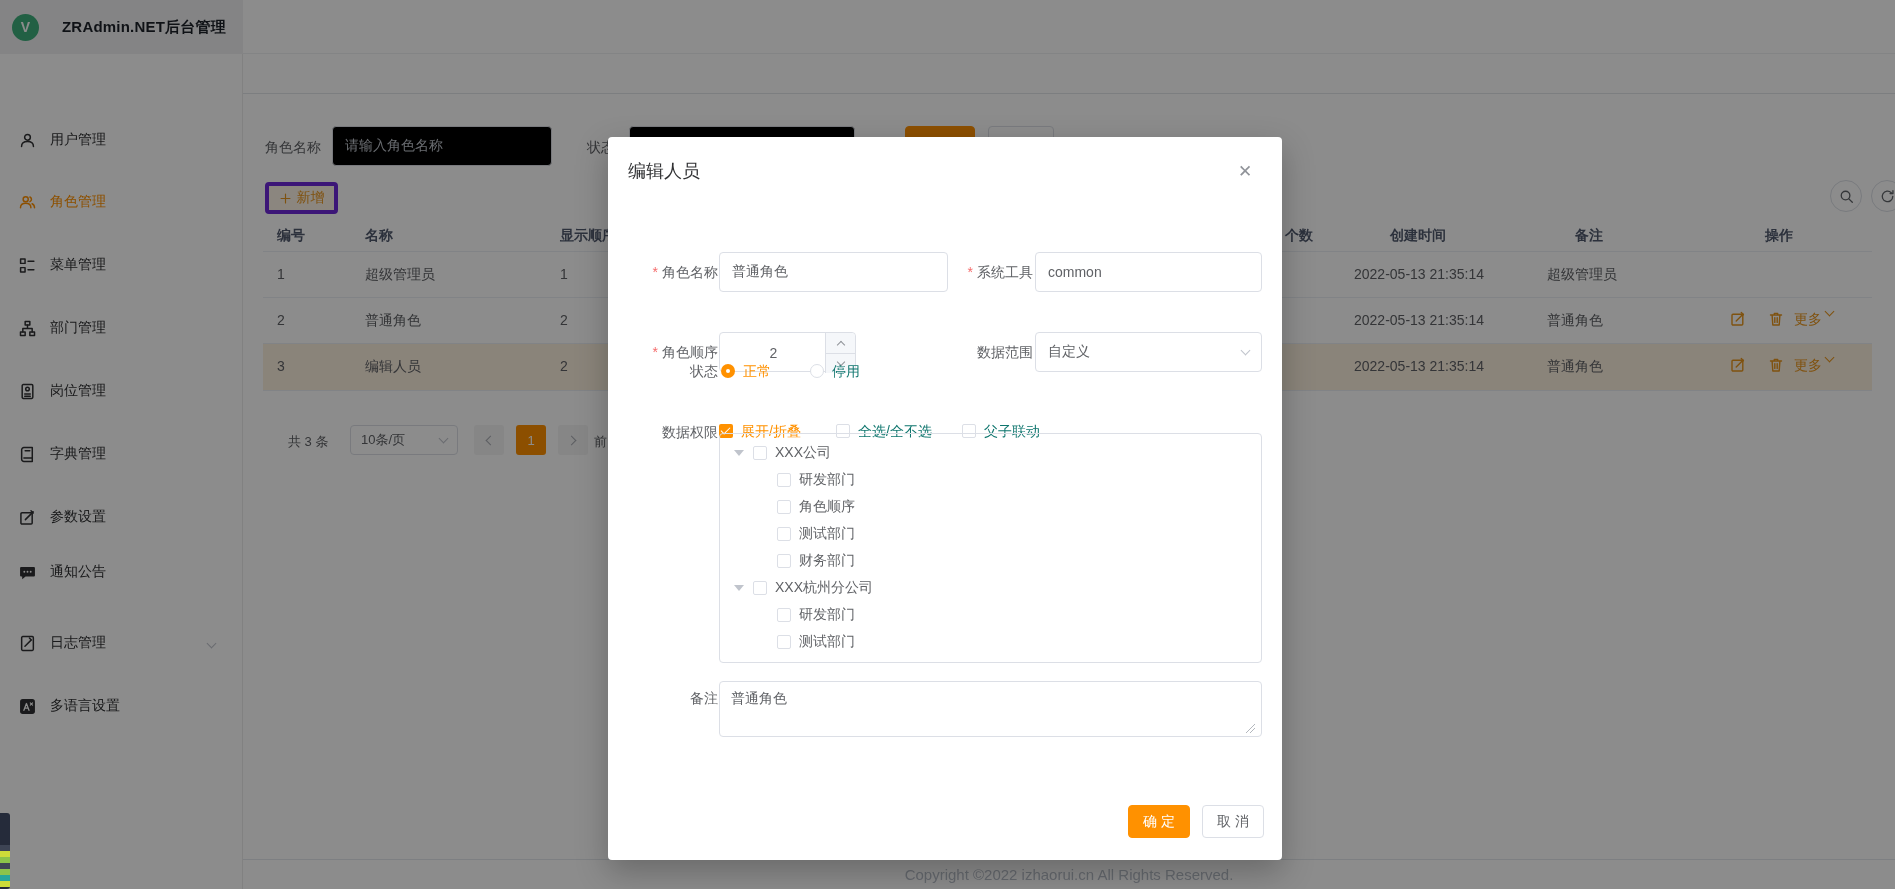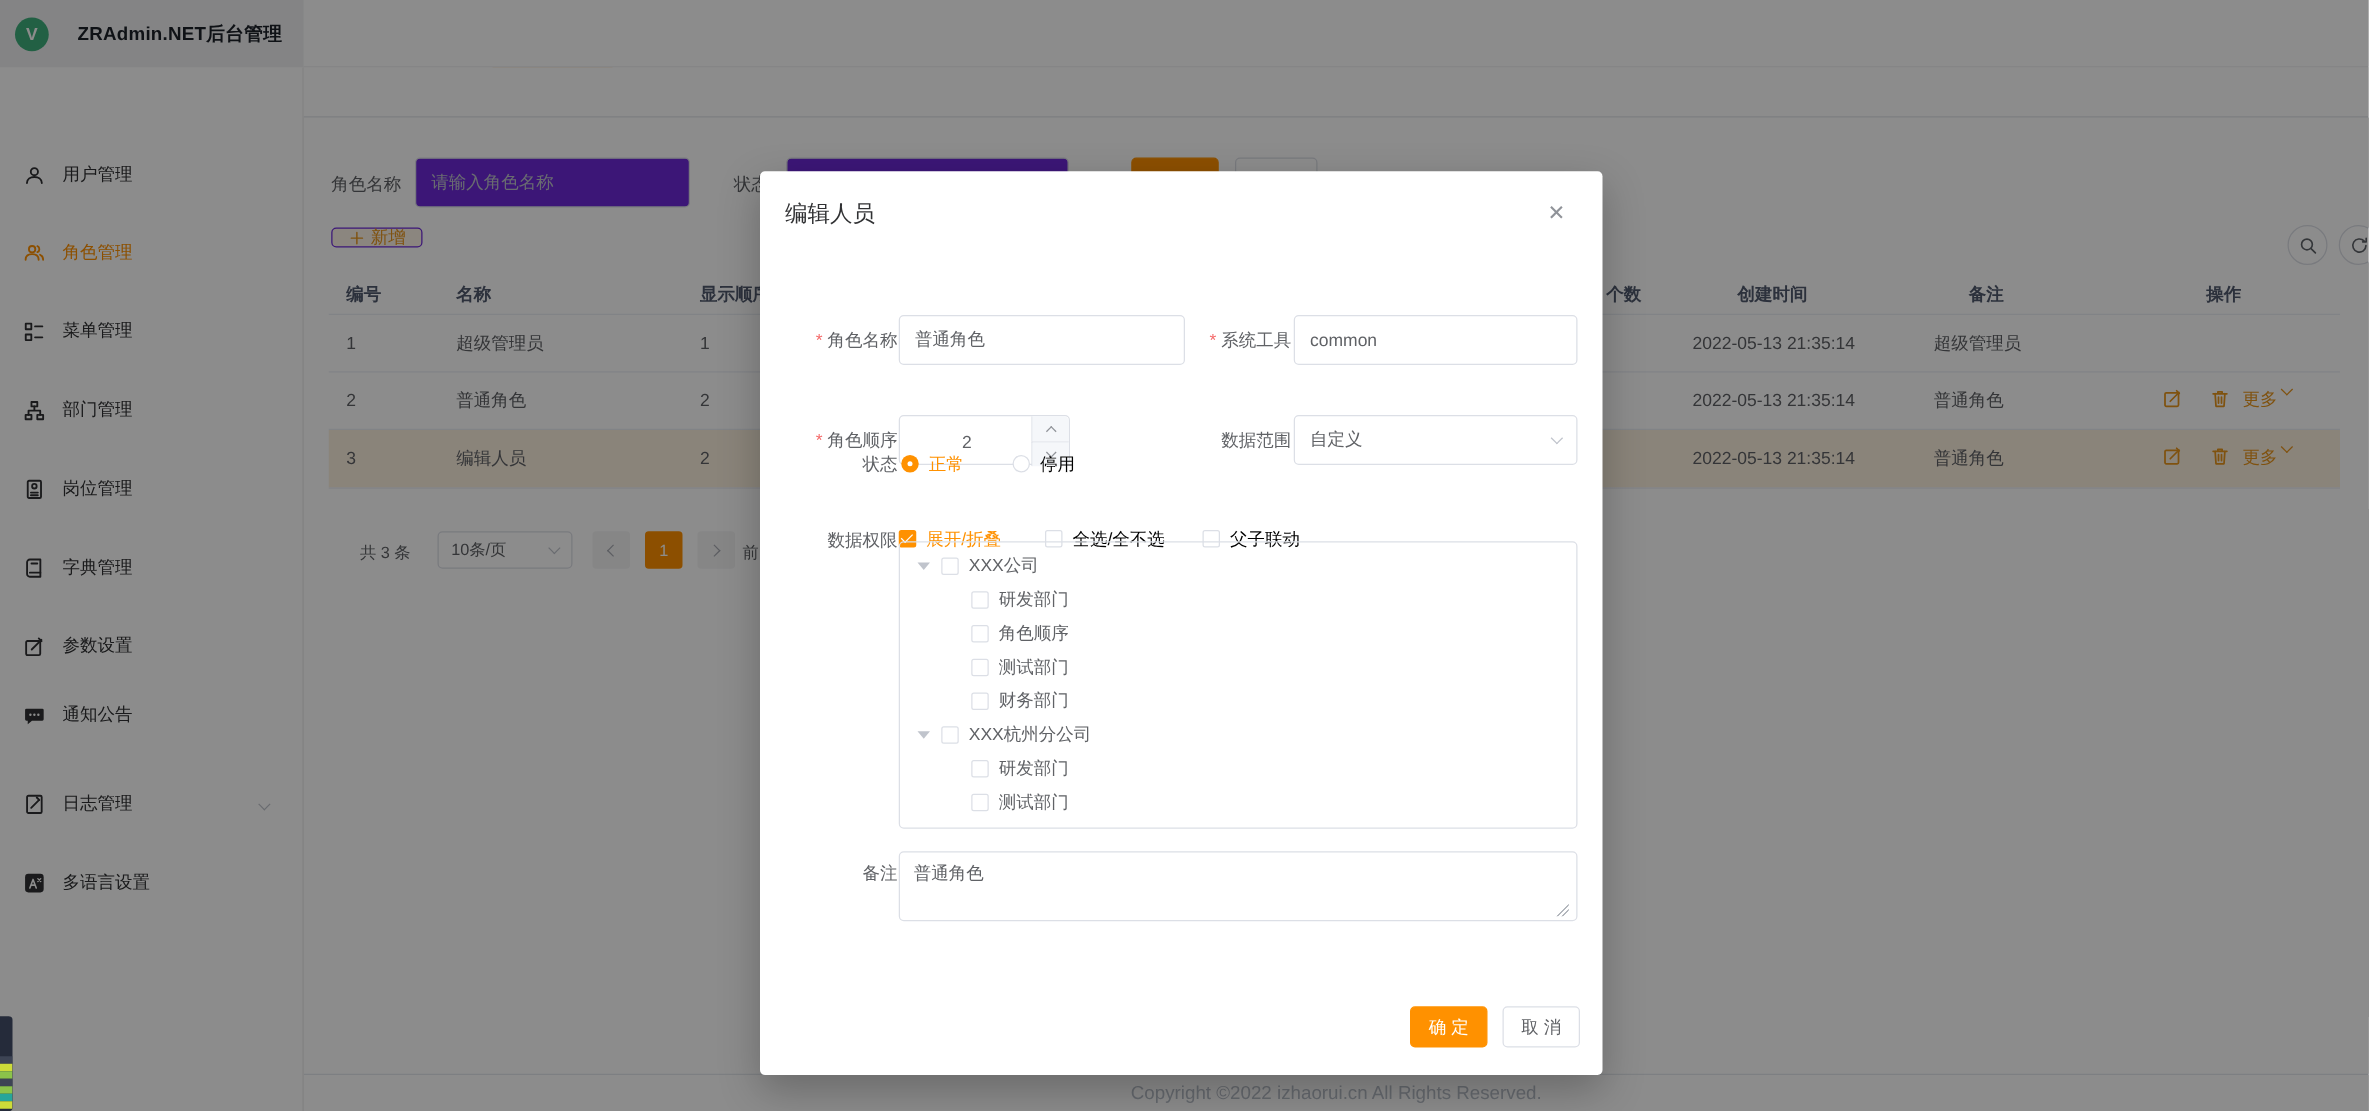--- a/index.html
+++ b/index.html
@@ -21,27 +21,27 @@
 .user-name{position:absolute;top:19px;font-size:14px;color:#454a52;cursor:pointer}
 .bell-dot{position:absolute;width:8px;height:8px;border-radius:50%;background:#e5453d;border:1px solid #fff}
 
 .tabstrip{left:243px;top:54px;width:1652px;height:40px;background:#fff;border-bottom:1px solid #e2e5ea;z-index:2}
 .tab{position:absolute;top:0;height:40px;display:flex;align-items:center;font-size:13px;color:#495060;cursor:pointer}
 .tab.active{top:7px;height:26px;background:#ff9100;color:#fff;border-radius:3px;padding:0 9px;gap:5px}
 .tab-dot{width:7px;height:7px;border-radius:50%;background:#fff}
 .tab-close{font-size:11px;line-height:1}
 
 .flabel{position:absolute;font-size:14px;color:#606266}
-.finput{position:absolute;height:40px;border:1px solid #dcdfe6;border-radius:4px;background:#6d28d9;font-size:14px;color:#606266;padding:0 12px;display:flex;align-items:center}
+.finput{position:absolute;height:40px;border:1px solid #dcdfe6;border-radius:4px;background:#000000;font-size:14px;color:#606266;padding:0 12px;display:flex;align-items:center}
 .placeholder{color:#bfc4cc}
 .chev{display:inline-block;width:7px;height:7px;border-right:1.5px solid #c0c4cc;border-bottom:1.5px solid #c0c4cc;transform:rotate(45deg)}
 .btn{position:absolute;height:40px;border-radius:4px;font-size:14px;display:flex;align-items:center;justify-content:center;gap:5px;cursor:pointer}
 .btn-primary{background:#ff9100;color:#fff;border:1px solid #ff9100}
 .btn-plain{background:#fff;color:#606266;border:1px solid #dcdfe6}
-.btn-warn-plain{background:#fdf4e7;color:#e8951c;border:1px solid #6d28d9;height:16px}
+.btn-warn-plain{background:#fdf4e7;color:#e8951c;border:4px solid #6d28d9;height:32px}
 .circle-btn{position:absolute;width:32px;height:32px;border:1px solid #dcdfe6;border-radius:50%;background:#fff;color:#5f6368;display:flex;align-items:center;justify-content:center;cursor:pointer}
 
 .th{position:absolute;font-size:14px;font-weight:600;color:#515a6e}
 .td{position:absolute;font-size:14px;color:#606266}
 .rowline{position:absolute;left:263px;width:1609px;height:1px;background:#ebeef5}
 .row-highlight{position:absolute;left:263px;width:1609px;height:46px;background:#fcf0df}
 .act-ic{position:absolute;color:#e8951c;cursor:pointer}
 .more-link{position:absolute;font-size:14px;color:#e8951c;cursor:pointer;display:flex;align-items:flex-start;gap:4px}
 .more-link .chev{border-color:#e8951c}
 
@@ -71,21 +71,21 @@
 .spin{position:absolute;right:0;width:30px;height:20px;background:#f5f7fa;border-left:1px solid #dcdfe6;display:flex;align-items:center;justify-content:center;cursor:pointer}
 .spin .chev{width:6px;height:6px;border-color:#909399}
 .radio{position:absolute;width:14px;height:14px;border-radius:50%}
 .radio.on{background:#ff9100}
 .radio.on::after{content:"";position:absolute;left:5px;top:5px;width:4px;height:4px;border-radius:50%;background:#fff}
 .radio.off{border:1px solid #dcdfe6;background:#fff}
 .cb{position:absolute;width:14px;height:14px;border-radius:2px}
 .cb.on{background:#ff9100}
 .cb.on::after{content:"";position:absolute;left:4px;top:1px;width:4px;height:8px;border-right:1.6px solid #fff;border-bottom:1.6px solid #fff;transform:rotate(45deg)}
 .cb.off{border:1px solid #dcdfe6;background:#fff}
-.opt-label{position:absolute;font-size:14px;color:#000000;cursor:pointer}
+.opt-label{position:absolute;font-size:14px;color:#0f766e;cursor:pointer}
 .opt-label.orange{color:#ff9100}
 .tree-box{position:absolute;left:111px;top:296px;width:543px;height:230px;border:1px solid #dcdfe6;border-radius:4px;overflow:hidden;padding-top:5px}
 .tree-row{position:relative;height:27px;display:flex;align-items:center;cursor:pointer}
 .caret{width:0;height:0;border-left:5px solid transparent;border-right:5px solid transparent;border-top:6px solid #c0c4cc;margin-left:14px}
 .tcb{width:14px;height:14px;border:1px solid #dcdfe6;border-radius:2px;background:#fff;flex:none}
 .tree-row .tcb{margin-left:9px}
 .tree-row.child .tcb{margin-left:57px}
 .tree-label{font-size:14px;color:#606266;margin-left:8px}
 .m-textarea{position:absolute;left:111px;top:544px;width:543px;height:56px;border:1px solid #dcdfe6;border-radius:4px;font-size:14px;color:#606266;padding:8px 11px;resize:none;font-family:inherit;background:#fff}
 .resize-grip{position:absolute;left:637px;top:586px;width:10px;height:10px;background:

